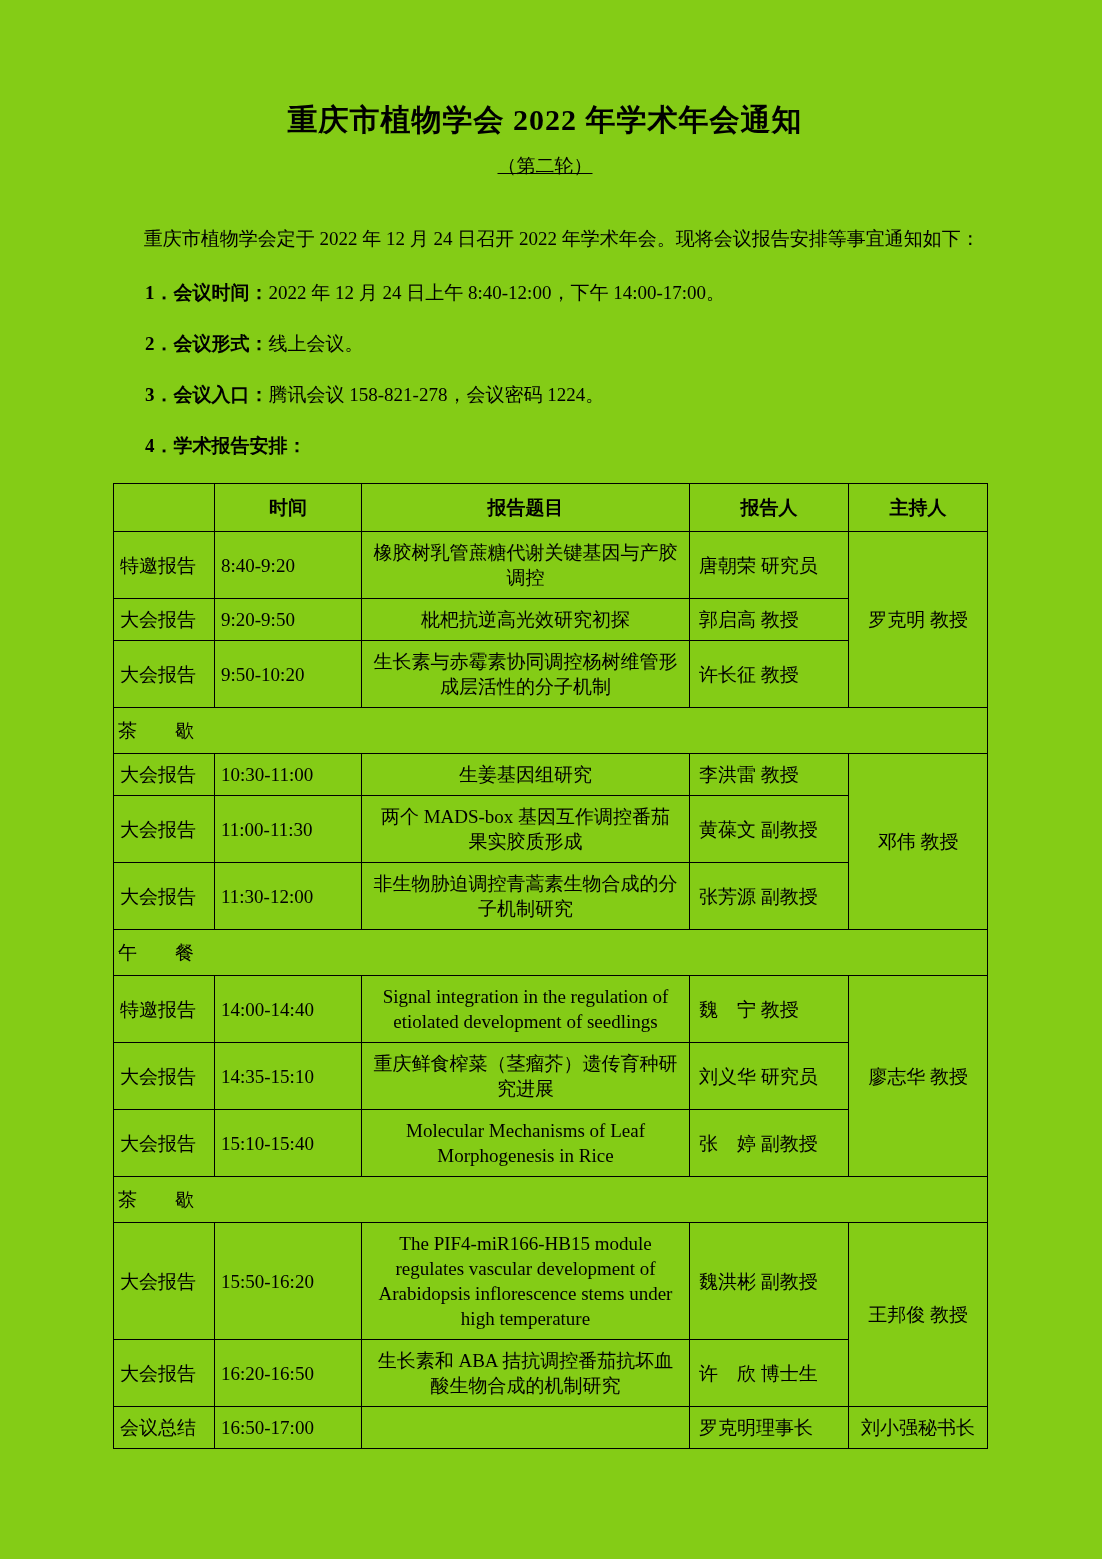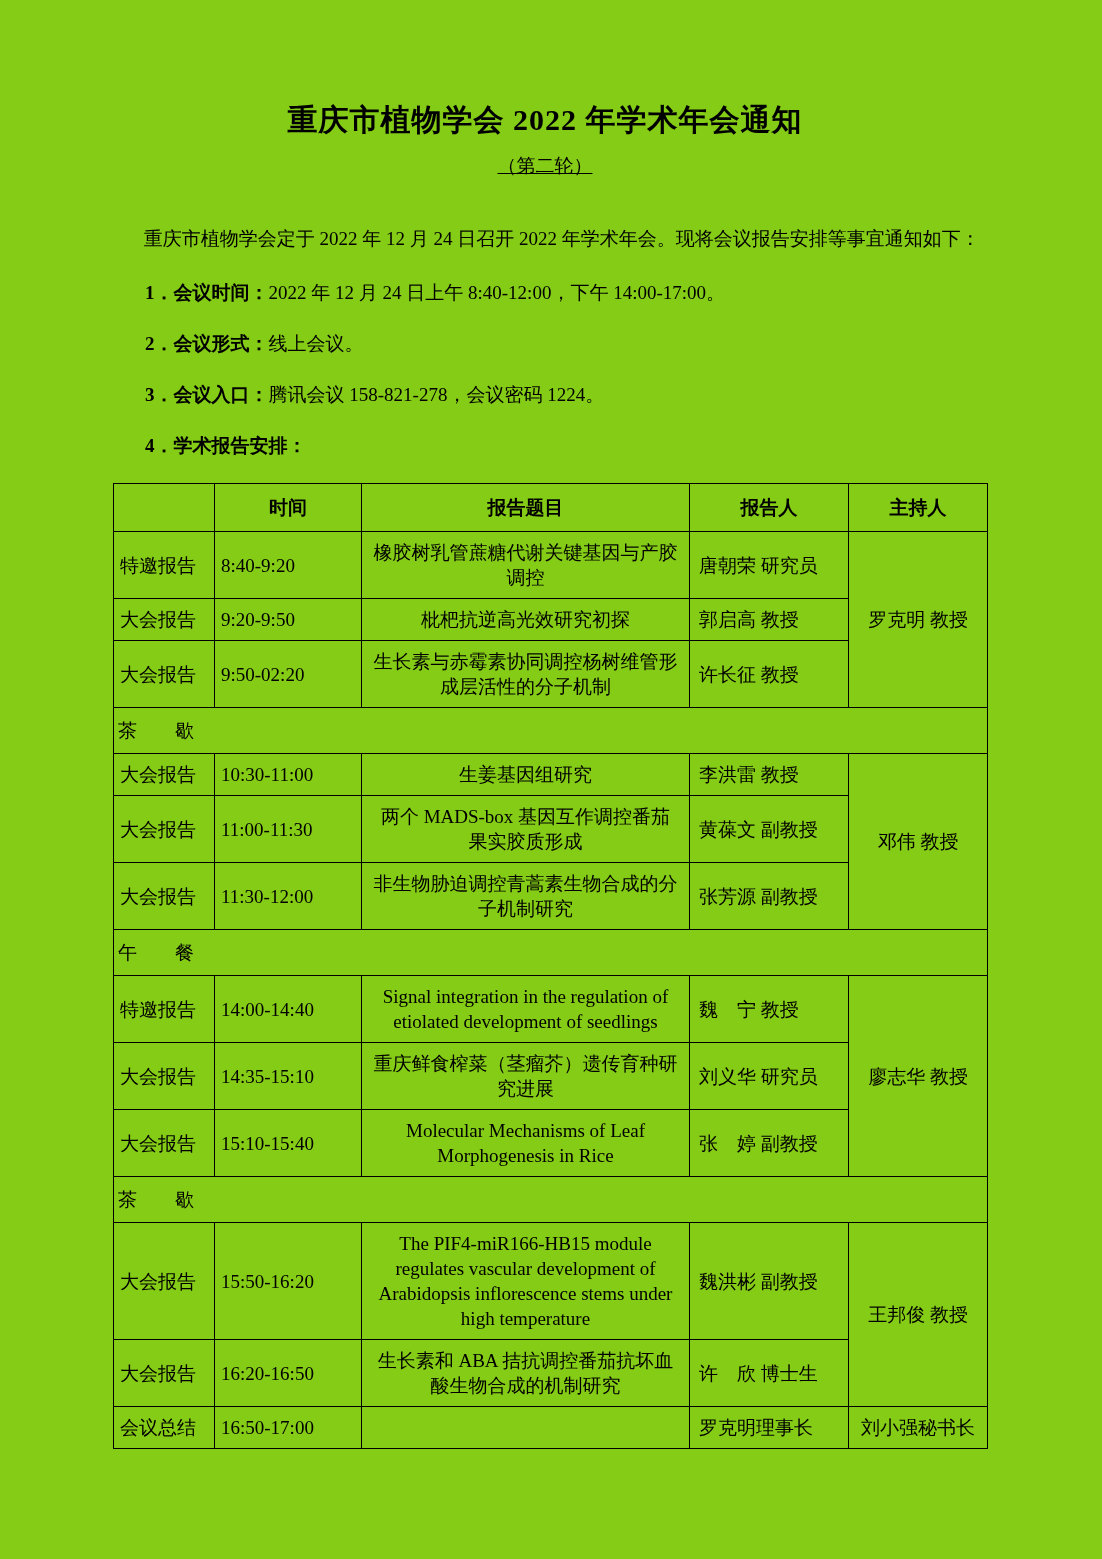--- a/index.html
+++ b/index.html
@@ -126,21 +126,21 @@
           <td class="cell-host" rowspan="3">罗克明 教授</td>
         </tr>
         <tr>
           <td class="cell-cat">大会报告</td>
           <td class="cell-time">9:20-9:50</td>
           <td class="cell-title">枇杷抗逆高光效研究初探</td>
           <td class="cell-speaker">郭启高 教授</td>
         </tr>
         <tr>
           <td class="cell-cat">大会报告</td>
-          <td class="cell-time">9:50-02:20</td>
+          <td class="cell-time">9:50-10:20</td>
           <td class="cell-title">生长素与赤霉素协同调控杨树维管形成层活性的分子机制</td>
           <td class="cell-speaker">许长征 教授</td>
         </tr>
         <tr>
           <td class="cell-break" colspan="5">茶　　歇</td>
         </tr>
         <tr>
           <td class="cell-cat">大会报告</td>
           <td class="cell-time">10:30-11:00</td>
           <td class="cell-title">生姜基因组研究</td>

